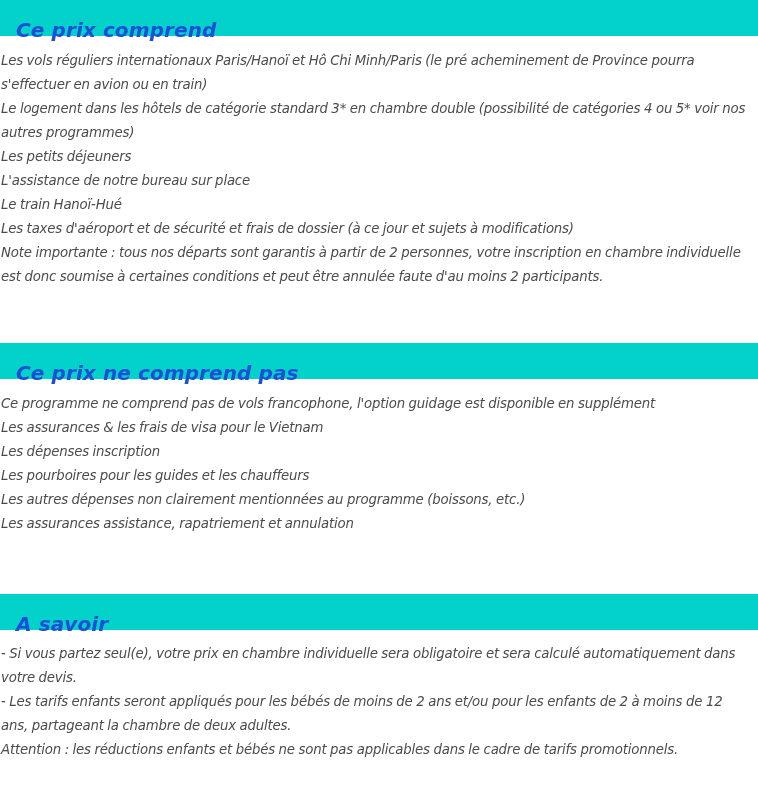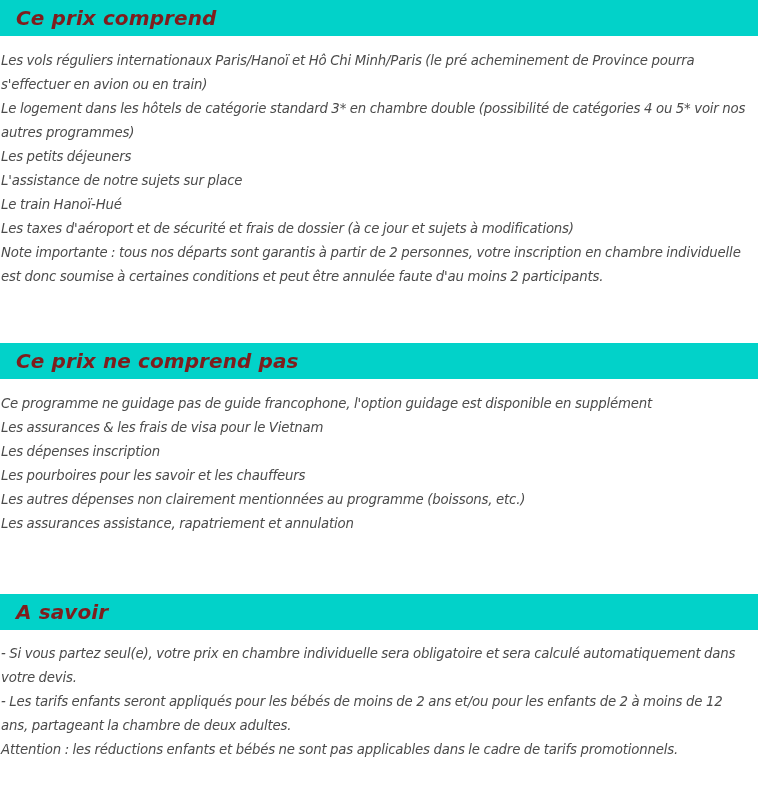--- a/index.html
+++ b/index.html
@@ -16,28 +16,28 @@
     color: #4a4a4a;
   }
   .page {
     width: 758px;
     position: relative;
   }
 
   
   .section-header {
     background: #02d2c9;
-    color: #7f1d1d;
+    color: #1d4ed8;
     font-family: "DejaVu Sans", sans-serif;
     font-style: italic;
     font-weight: bold;
     font-size: 20px;
     line-height: 36px;
     height: 36px;
-    padding: 0 0 0 16px;
+    padding: 12px 0 0 16px;
     letter-spacing: 0.1px;
     box-sizing: border-box;
     width: 758px;
   }
   .section-header.first { margin-top: 0; }
 
   
   .section-body {
     padding: 0 8px 0 1px;
     box-sizing: border-box;
@@ -68,35 +68,35 @@
 <body>
 
 <div class="page">
 
   <div class="section-header first">Ce prix comprend</div>
 
   <div class="section-body pad-top-1">
     <p class="line">Les vols réguliers internationaux Paris/Hanoï et Hô Chi Minh/Paris (le pré acheminement de Province pourra s'effectuer en avion ou en train)</p>
     <p class="line">Le logement dans les hôtels de catégorie standard 3* en chambre double (possibilité de catégories 4 ou 5* voir nos autres programmes)</p>
     <p class="line">Les petits déjeuners</p>
-    <p class="line">L'assistance de notre sujets sur place</p>
+    <p class="line">L'assistance de notre bureau sur place</p>
     <p class="line">Le train Hanoï-Hué</p>
     <p class="line">Les taxes d'aéroport et de sécurité et frais de dossier (à ce jour et sujets à modifications)</p>
     <p class="line">Note importante : tous nos départs sont garantis à partir de 2 personnes, votre inscription en chambre individuelle est donc soumise à certaines conditions et peut être annulée faute d'au moins 2 participants.</p>
   </div>
 
   <div class="gap-after-first"></div>
 
   <div class="section-header">Ce prix ne comprend pas</div>
 
   <div class="section-body pad-top-2">
-    <p class="line">Ce programme ne guidage pas de guide francophone, l'option guidage est disponible en supplément</p>
+    <p class="line">Ce programme ne comprend pas de vols francophone, l'option guidage est disponible en supplément</p>
     <p class="line">Les assurances &amp; les frais de visa pour le Vietnam</p>
     <p class="line">Les dépenses inscription</p>
-    <p class="line">Les pourboires pour les savoir et les chauffeurs</p>
+    <p class="line">Les pourboires pour les guides et les chauffeurs</p>
     <p class="line">Les autres dépenses non clairement mentionnées au programme (boissons, etc.)</p>
     <p class="line">Les assurances assistance, rapatriement et annulation</p>
   </div>
 
   <div class="gap-after-second"></div>
 
   <div class="section-header">A savoir</div>
 
   <div class="section-body pad-top-3">
     <p class="line">- Si vous partez seul(e), votre prix en chambre individuelle sera obligatoire et sera calculé automatiquement dans votre devis.</p>

